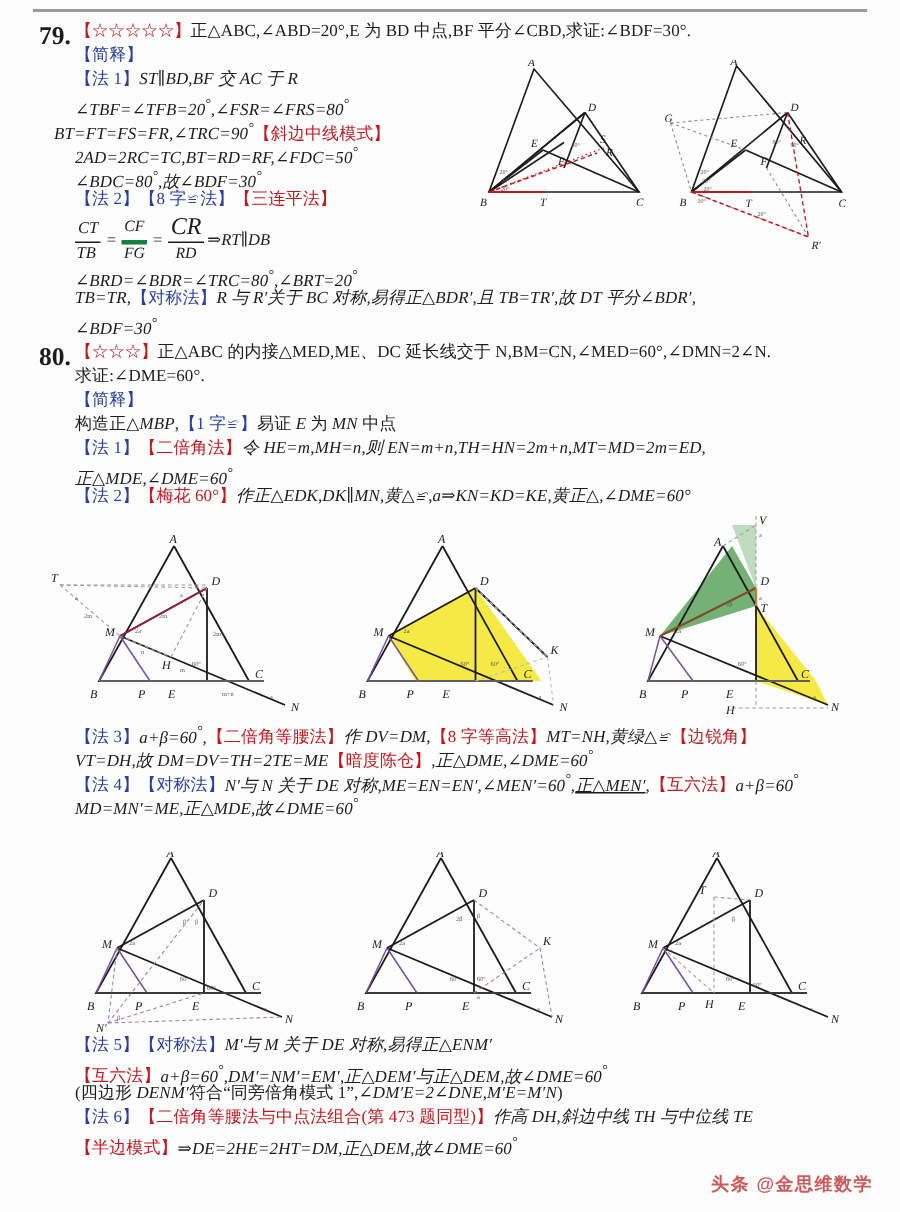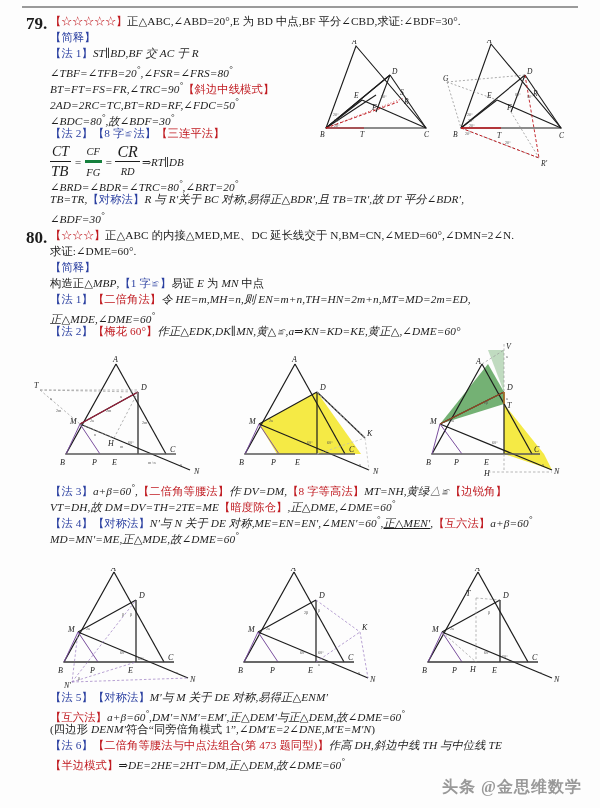--- a/index.html
+++ b/index.html
@@ -48,23 +48,23 @@
   
   .fig {
     position: absolute;
   }
   .fig svg { display: block; }
 
   .footer {
     position: absolute;
     right: 18px;
     bottom: 10px;
-    font-family: Liberation Serif, serif;
-    font-size: 16px;
-    color: #737373;
+    font-family: Liberation Sans, sans-serif;
+    font-size: 12px;
+    color: #b91c1c;
     letter-spacing: 1px;
     font-weight: bold;
     opacity: .72;
   }
 </style>
 </head>
 <body>
 
 <div class="page">
 
@@ -73,41 +73,41 @@
   <div class="num" style="left:26px; top:14px;">79.</div>
 
   <div class="txt" style="left:50px; top:14px;"><span class="stars">【☆☆☆☆☆】</span><span>正△ABC,∠ABD=20°,E 为 BD 中点,BF 平分∠CBD,求证:∠BDF=30°.</span></div>
 
   <div class="txt blue" style="left:50px; top:30px;">【简释】</div>
 
   <div class="txt" style="left:50px; top:46px;"><span class="blue">【法 1】</span><span class="ital">ST∥BD,BF 交 AC 于 R</span></div>
 
   <div class="txt ital" style="left:50px; top:62px;">∠TBF=∠TFB=20<span class="tiny">°</span>,∠FSR=∠FRS=80<span class="tiny">°</span></div>
 
-  <div class="txt ital" style="left:50px; top:78px;">BT=FT=FS=FR,∠TRC=90<span class="tiny">°</span><span class="red" style="font-style:normal">【斜边中线模式】</span></div>
+  <div class="txt ital" style="left:36px; top:78px;">BT=FT=FS=FR,∠TRC=90<span class="tiny">°</span><span class="red" style="font-style:normal">【斜边中线模式】</span></div>
 
   <div class="txt ital" style="left:50px; top:94px;">2AD=2RC=TC,BT=RD=RF,∠FDC=50<span class="tiny">°</span></div>
 
   <div class="txt ital" style="left:50px; top:110px;">∠BDC=80<span class="tiny">°</span>,故∠BDF=30<span class="tiny">°</span></div>
 
   <div class="txt" style="left:50px; top:126px;"><span class="blue">【法 2】</span><span class="blue">【8 字≌法】</span><span class="red">【三连平法】</span></div>
 
   <div style="position:absolute; left:50px; top:143px; font-size:11px; font-style:italic;">
     <table style="border-collapse:collapse; display:inline-table; vertical-align:middle;">
       <tbody>
           <tr>
-            <td style="border-bottom:1px solid #1c1c1c; text-align:center; padding:0 2px; font-size:14px;">CT</td>
+            <td style="border-bottom:1px solid #1c1c1c; text-align:center; padding:0 2px; font-size:11px;">CT</td>
       <td rowspan="2" style="padding:0 3px;">=</td>
       <td style="border-bottom:3px solid #15803d; text-align:right; padding:0 2px; font-size:10.5px;">CF</td>
       <td rowspan="2" style="padding:0 3px;">=</td>
       <td style="border-bottom:1px solid #1c1c1c; text-align:center; padding:0 2px; font-size:16px;">CR</td>
       <td rowspan="2" style="padding:0 2px;">⇒RT∥DB</td>
           </tr>
       <tr>
-            <td style="text-align:left; font-size:15px;">TB</td>
+            <td style="text-align:left; font-size:11px;">TB</td>
       <td style="text-align:center; font-size:10.5px;">FG</td>
       <td style="text-align:center; font-size:10.5px;">RD</td>
           </tr>
     </tbody></table>
   </div>
 
   <div class="txt ital" style="left:50px; top:176px;">∠BRD=∠BDR=∠TRC=80<span class="tiny">°</span>,∠BRT=20<span class="tiny">°</span></div>
 
   <div class="txt ital" style="left:50px; top:192px;">TB=TR,<span class="blue" style="font-style:normal">【对称法】</span>R 与 R′关于 BC 对称,易得正△BDR′,且 TB=TR′,故 DT 平分∠BDR′,</div>
 
@@ -343,21 +343,21 @@
         <text x="114" y="16">a</text>
         <text x="58" y="80">2a</text>
         <text x="92" y="62">2β</text>
         <text x="114" y="58">a</text>
         <text x="100" y="102">60°</text>
         <text x="150" y="124">a</text>
       </g>
     </svg>
   </div>
 
-  <div class="txt" style="left:50px; top:480px;font-family:Liberation Serif, serif;"><span class="blue">【法 3】</span><span class="ital">a+β=60<span class="tiny">°</span>,</span><span class="red">【二倍角等腰法】</span><span class="ital">作 DV=DM,</span><span class="red">【8 字等高法】</span><span class="ital">MT=NH,黄绿△≌</span><span class="red">【边锐角】</span></div>
+  <div class="txt" style="left:50px; top:480px;"><span class="blue">【法 3】</span><span class="ital">a+β=60<span class="tiny">°</span>,</span><span class="red">【二倍角等腰法】</span><span class="ital">作 DV=DM,</span><span class="red">【8 字等高法】</span><span class="ital">MT=NH,黄绿△≌</span><span class="red">【边锐角】</span></div>
 
   <div class="txt ital" style="left:50px; top:496px;">VT=DH,故 DM=DV=TH=2TE=ME<span class="red" style="font-style:normal">【暗度陈仓】</span>,正△DME,∠DME=60<span class="tiny">°</span></div>
 
   <div class="txt" style="left:50px; top:512px;"><span class="blue">【法 4】</span><span class="blue">【对称法】</span><span class="ital">N′与 N 关于 DE 对称,ME=EN=EN′,∠MEN′=60<span class="tiny">°</span>,<span class="ul">正△MEN′</span>,</span><span class="red" style="font-style:normal">【互六法】</span><span class="ital">a+β=60<span class="tiny">°</span></span></div>
 
   <div class="txt ital" style="left:50px; top:528px;">MD=MN′=ME,正△MDE,故∠DME=60<span class="tiny">°</span></div>
 
 
   <div class="fig" style="left:28px; top:568px;">
     <svg width="180" height="122" viewBox="0 0 180 122">

